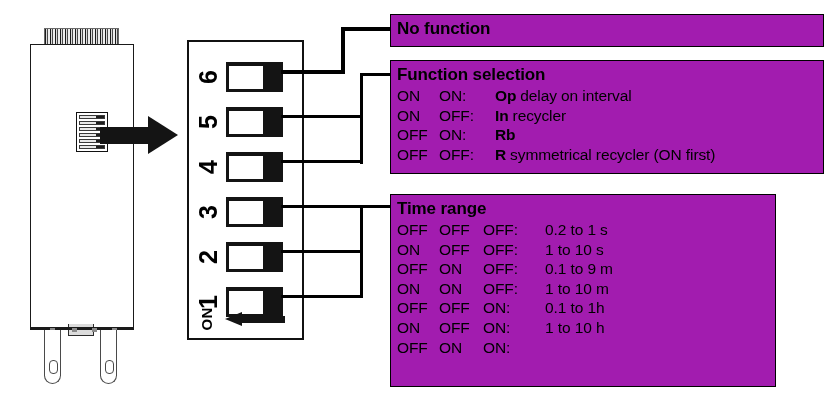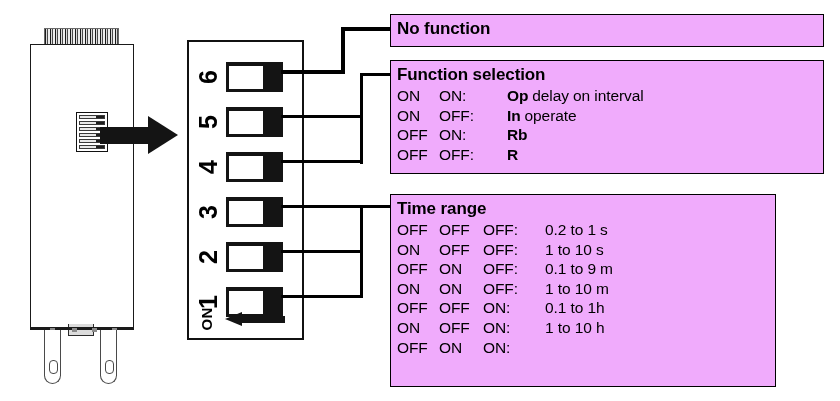--- a/index.html
+++ b/index.html
@@ -86,38 +86,38 @@
     position:absolute;left:0;top:0;width:0;height:0;
     border-top:7px solid transparent;border-bottom:7px solid transparent;
     border-right:17px solid #141414;
   }
 
   
   .ln{position:absolute;background:#000;}
 
   
   .panel{
-    position:absolute;border:1.6px solid #000;background:#f0abfc;box-sizing:border-box;
+    position:absolute;border:1.6px solid #000;background:#a21caf;box-sizing:border-box;
   }
   .panel-title{
     font-size:17px;font-weight:bold;line-height:1;
     padding:5px 0 0 6px;letter-spacing:-0.1px;
   }
   .rows{padding:3px 0 0 6px;}
   .row{
     display:flex;align-items:baseline;font-size:15.5px;line-height:19.6px;
     white-space:nowrap;letter-spacing:-0.1px;
   }
   .c-state{flex:none;}
   .f-c1{width:42px;}
   .f-c2{width:56px;}
   .t-c1{width:42px;}
   .t-c2{width:44px;}
   .t-c3{width:62px;}
-  .code{font-weight:bold;margin-right:4px;margin-left:12px;}
+  .code{font-weight:bold;margin-right:4px;}
   .desc{font-weight:normal;}
 
   #panel-nofunc{left:390px;top:14px;width:434px;height:33px;}
   #panel-func{left:390px;top:60px;width:434px;height:114px;}
   #panel-time{left:390px;top:194px;width:386px;height:193px;}
 </style>
 </head>
 <body>
 
 <div class="stage">
@@ -238,31 +238,32 @@
       <div class="row">
         <span class="c-state f-c1">ON</span>
         <span class="c-state f-c2">ON:</span>
         <span class="code">Op</span>
         <span class="desc">delay on interval</span>
       </div>
       <div class="row">
         <span class="c-state f-c1">ON</span>
         <span class="c-state f-c2">OFF:</span>
         <span class="code">In</span>
-        <span class="desc">operate</span>
+        <span class="desc">recycler</span>
       </div>
       <div class="row">
         <span class="c-state f-c1">OFF</span>
         <span class="c-state f-c2">ON:</span>
         <span class="code">Rb</span>
       </div>
       <div class="row">
         <span class="c-state f-c1">OFF</span>
         <span class="c-state f-c2">OFF:</span>
         <span class="code">R</span>
+        <span class="desc">symmetrical recycler (ON first)</span>
       </div>
     </div>
   </div>
 
   <div class="panel" id="panel-time">
     <div class="panel-title">Time range</div>
     <div class="rows">
       <div class="row">
         <span class="c-state t-c1">OFF</span>
         <span class="c-state t-c2">OFF</span>

